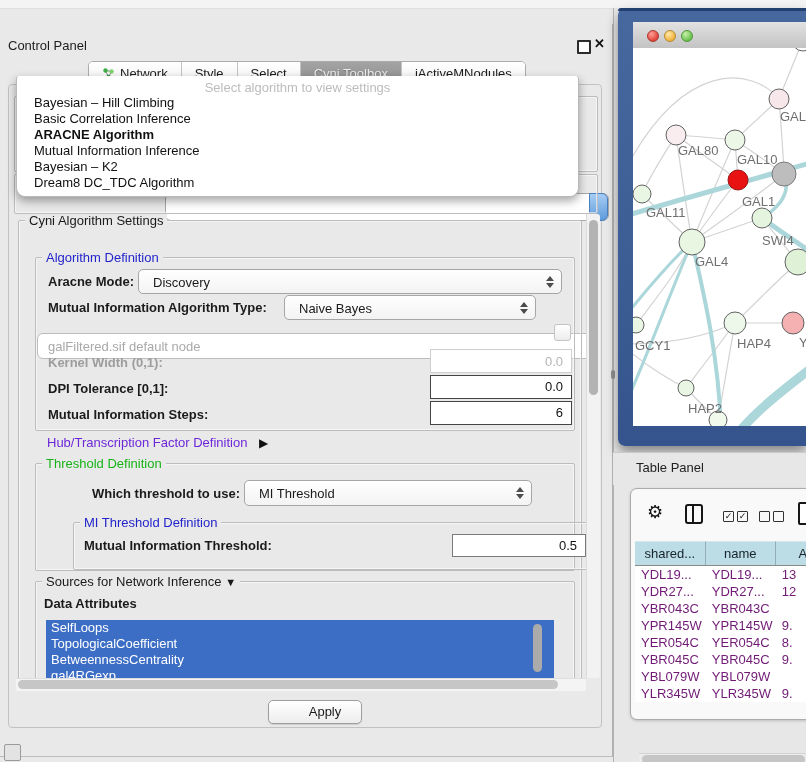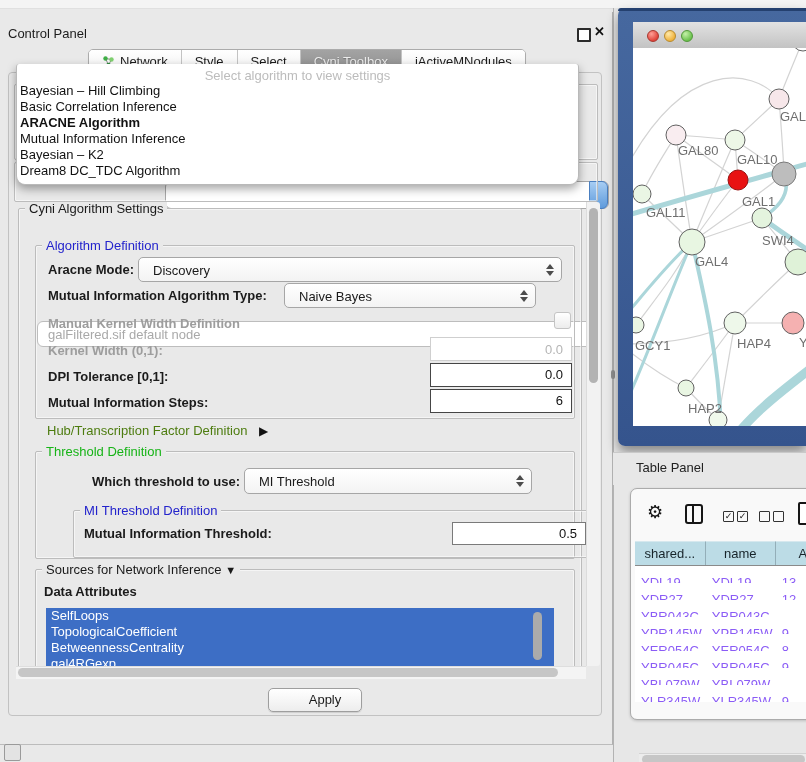--- a/index.html
+++ b/index.html
@@ -5,21 +5,21 @@
   html,body{margin:0;padding:0;background:#e9e9e9;}
   #root{position:relative;width:806px;height:762px;overflow:hidden;
         font-family:"Liberation Sans",sans-serif;font-size:13px;color:#1a1a1a;
         background:#e9e9e9;}
   .abs{position:absolute;}
 
   
   .top-strip{left:0;top:0;width:806px;height:8px;background:#f4f4f4;border-bottom:1px solid #e0e0e0;}
 
   
-  .cp-window{left:0;top:12px;width:612px;height:732px;background:#e9e9e9;
+  .cp-window{left:0;top:24px;width:612px;height:732px;background:#e9e9e9;
              border-right:1px solid #b0b0b0;border-bottom:1px solid #bcbcbc;}
   .cp-titlebar{left:0;top:10px;width:612px;height:24px;}
   .cp-title{left:8px;top:4px;font-size:13px;color:#1c1c1c;}
   .float-icon{left:577px;top:6px;width:10px;height:10px;border:2px solid #2b2b2b;background:#fff;border-radius:1px;}
   .close-icon{left:594px;top:2px;font-size:13px;font-weight:bold;color:#111;cursor:default;}
 
   
   .seg-bar{display:flex;height:22px;border:1px solid #ababab;border-radius:5px;overflow:hidden;
            background:#fcfcfc;box-shadow:0 1px 1px rgba(0,0,0,.08);}
   .seg{display:flex;align-items:center;gap:5px;padding:0 13px;border-right:1px solid #c3c3c3;
@@ -46,30 +46,30 @@
       background:linear-gradient(#a7cdf3,#5f9bdc);border:1px solid #4a7fc0;}
   .grp-data{left:14px;top:150px;width:582px;height:38px;}
   .field-hidden{left:22px;top:158px;width:558px;height:26px;background:#fff;border:1px solid #bdbdbd;border-radius:6px;
       color:#a9a9a9;line-height:26px;padding-left:10px;box-sizing:border-box;}
 
   
   .popup{left:16px;top:52px;width:561px;height:120px;background:#fff;z-index:30;
          border:1px solid #b9b9b9;border-top:none;border-radius:3px 3px 9px 9px;
          box-shadow:0 4px 10px rgba(0,0,0,.35);}
   .popup-placeholder{width:100%;text-align:center;color:#bcbcbc;padding-top:4px;height:15px;}
-  .popup-item{height:16px;line-height:16px;padding-left:3px;color:#111;}
+  .popup-item{height:16px;line-height:16px;padding-left:17px;color:#111;}
   .popup-item.sel{font-weight:bold;}
 
   
   .viewport{left:14px;top:190px;width:572px;height:464px;overflow:hidden;}
   .grp-settings{position:absolute;left:4px;top:6px;width:562px;height:520px;}
   .grp-algdef{position:absolute;left:16px;top:36px;width:538px;height:172px;}
   .row-label{position:absolute;font-weight:bold;color:#1b1b1b;}
   .row-label.dis{color:#9d9d9d;}
-  .plain-label{position:absolute;color:#4d7c0f;margin-top:24px;}
+  .plain-label{position:absolute;color:#6d28d9;margin-top:24px;}
 
   .combo{position:absolute;background:linear-gradient(#ffffff,#f3f3f3);border:1px solid #a6a6a6;
          border-radius:5px;box-sizing:border-box;}
   .combo .val{position:absolute;left:14px;top:50%;transform:translateY(-50%);}
   .stepper{position:absolute;right:7px;top:50%;transform:translateY(-50%);width:8px;height:12px;}
   .stepper i{position:absolute;left:0;width:0;height:0;border-left:4px solid transparent;border-right:4px solid transparent;}
   .stepper .up{top:0;border-bottom:5px solid #4c4c4c;}
   .stepper .dn{bottom:0;border-top:5px solid #4c4c4c;}
   .wstep{position:absolute;left:4px;top:6px;width:7px;height:12px;}
   .wstep .up{position:absolute;top:0;left:0;width:0;height:0;border-bottom:5px solid #fff;}
@@ -128,21 +128,21 @@
       font-size:9px;line-height:9px;text-align:center;color:#111;}
   .doc-ic{position:absolute;left:167px;top:13px;width:16px;height:19px;border:2px solid #161616;border-radius:2px 5px 2px 2px;background:#fff;}
 
   .ttable{position:absolute;left:4px;top:52px;right:0;bottom:0;}
   .thead{display:flex;height:24px;}
   .thcell{background:#bcdce6;border-right:1px solid #93aeb8;border-top:1px solid #d6e8ee;
           text-align:center;line-height:24px;color:#17242a;overflow:hidden;white-space:nowrap;}
   .tbody{position:absolute;left:0;top:24px;width:100%;height:136px;overflow:hidden;background:#fff;
          border-top:1px solid #8a8a8a;}
   .trow{display:flex;height:17px;}
-  .tcell{padding-left:6px;line-height:17px;color:#8b5cf6;overflow:hidden;white-space:nowrap;box-sizing:border-box;margin-top:8px;}
+  .tcell{padding-left:6px;line-height:17px;color:#701a75;overflow:hidden;white-space:nowrap;box-sizing:border-box;}
   .c0{width:77px;} .c1{width:76px;} .c2{width:60px;}
   .tp-hscroll{position:absolute;left:4px;top:212px;right:0;height:12px;background:#ececec;border-top:1px solid #d3d3d3;}
   .tp-hthumb{position:absolute;left:3px;top:1px;width:163px;height:9px;background:#c6c6c6;border-radius:5px;}
 
   svg text{font-family:"Liberation Sans",sans-serif;}
 </style>
 </head>
 <body>
 
 <div id="root">
@@ -228,21 +228,20 @@
 
           <span class="row-label" style="left:12px;top:42px;">Mutual Information Algorithm Type:</span>
           <div class="combo" style="left:248px;top:37px;width:252px;height:25px;">
             <span class="val">Naive Bayes</span>
             <span class="stepper">
                 <i class="up"></i>
                 <i class="dn"></i>
               </span>
           </div>
 
-          <span class="row-label dis" style="left:12px;top:70px;">Manual Kernel Width Definition</span>
           <div class="checkbox" style="left:518px;top:66px;"></div>
 
           <span class="row-label dis" style="left:12px;top:97px;">Kernel Width (0,1):</span>
           <div class="tfield dis" style="left:394px;top:91px;width:142px;height:24px;line-height:24px;">0.0</div>
 
           <span class="row-label" style="left:12px;top:123px;">DPI Tolerance [0,1]:</span>
           <div class="tfield strong" style="left:394px;top:117px;width:142px;height:24px;line-height:22px;">0.0</div>
 
           <span class="row-label" style="left:12px;top:149px;">Mutual Information Steps:</span>
           <div class="tfield strong" style="left:394px;top:143px;width:142px;height:24px;line-height:22px;">6</div>

